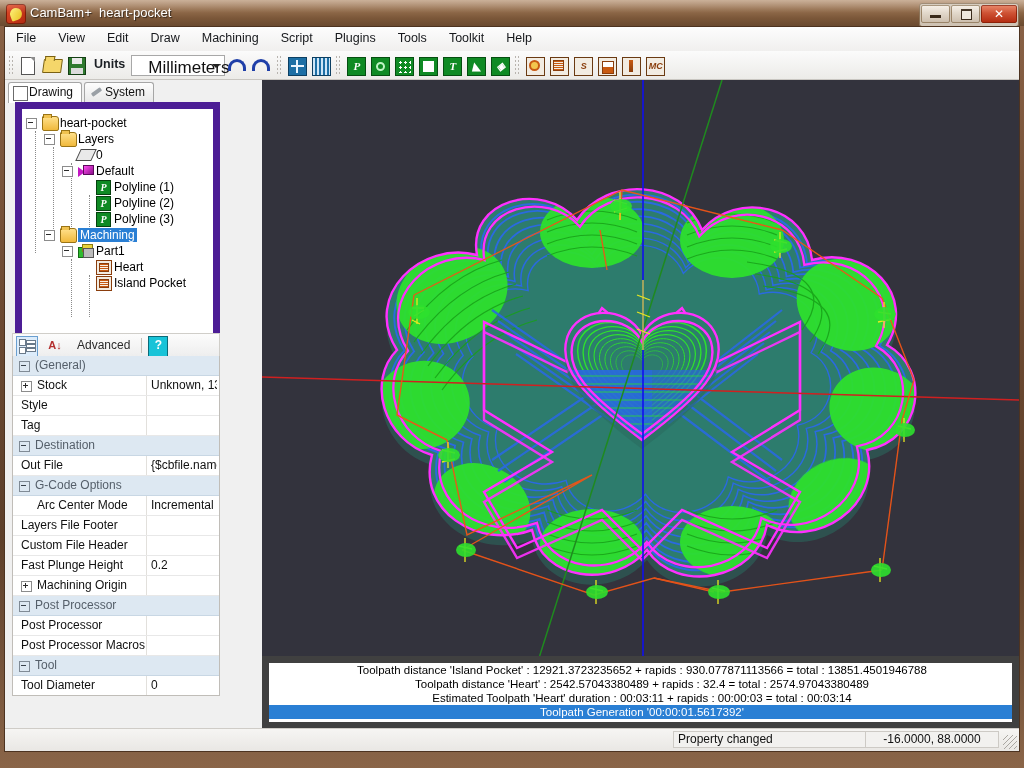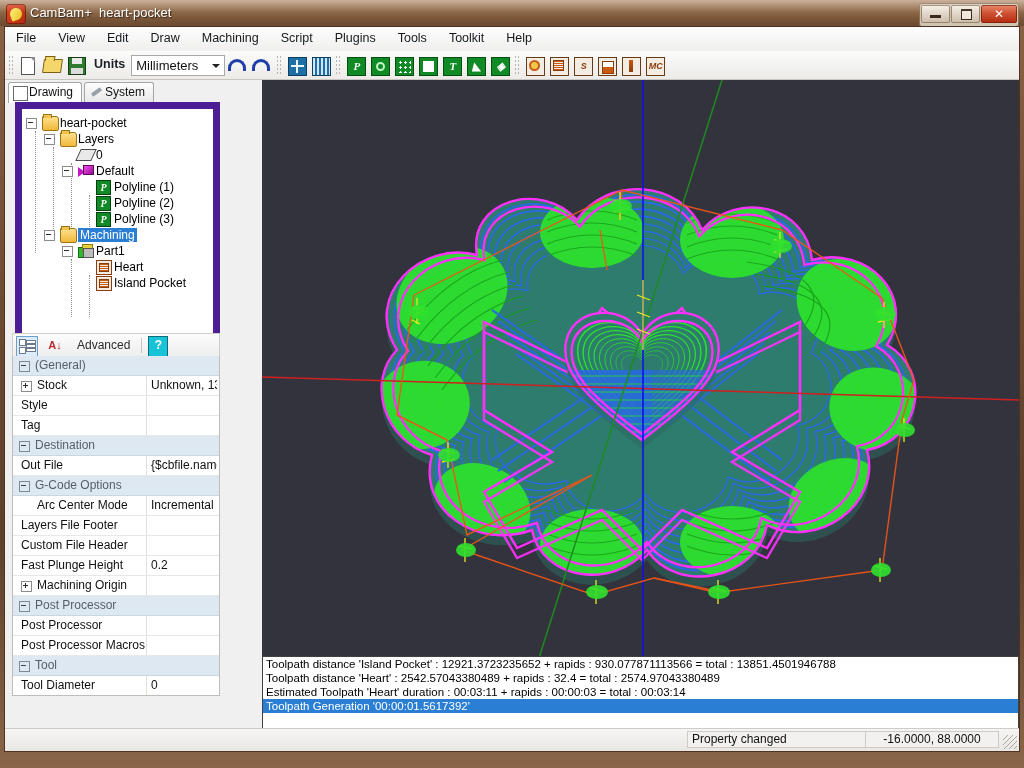--- a/index.html
+++ b/index.html
@@ -46,21 +46,21 @@
   
   #toolbar{position:absolute;left:0;top:24px;width:100%;height:28px;
      background:linear-gradient(180deg,#fbfbfb,#eceaE7);background:linear-gradient(180deg,#fbfbfb,#ecebe8);
      border-bottom:1px solid #c9c6c1;}
   .grip{float:left;width:6px;height:20px;margin:4px 2px 0 3px;
      background-image:radial-gradient(#b8b4ae 1px,transparent 1px);background-size:3px 4px;}
   .tbi{float:left;width:22px;height:22px;margin:3px 1px 0 1px;position:relative;cursor:default;}
   .units-lbl{float:left;margin:6px 4px 0 6px;font-weight:bold;color:#1b1f24;font-size:12.5px;}
   .units-box{float:left;margin:4px 0 0 2px;width:92px;height:19px;background:#fff;
      border:1px solid #a8a8a8;position:relative;}
-  .units-box span{position:absolute;left:4px;top:2px;font-size:13px;color:#111;}
+  .units-box span{position:absolute;left:16px;top:2px;font-size:17px;color:#111;}
   .units-box .arr{position:absolute;right:4px;top:8px;width:0;height:0;
      border-left:4px solid transparent;border-right:4px solid transparent;border-top:4px solid #222;}
 
   
   .ic-doc{position:absolute;left:4px;top:3px;width:12px;height:16px;background:#fff;border:1px solid #555;}
   .ic-doc:after{content:"";position:absolute;right:-1px;top:-1px;border-left:5px solid transparent;border-top:5px solid #8c8c8c;}
   .ic-open{position:absolute;left:2px;top:5px;width:17px;height:12px;background:#f5d66a;border:1px solid #7a6113;
      border-radius:1px;transform:skewX(-8deg);}
   .ic-open:before{content:"";position:absolute;left:0;top:-4px;width:8px;height:4px;background:#f5d66a;border:1px solid #7a6113;border-bottom:0;}
   .ic-save{position:absolute;left:3px;top:3px;width:16px;height:16px;background:#2f7a2f;border:1px solid #143f14;}
@@ -159,31 +159,31 @@
   .psub{position:absolute;left:8px;top:5px;width:9px;height:9px;border:1px solid #8c8c8c;background:#fff;}
   .psub:before{content:"";position:absolute;left:1px;top:3px;width:5px;height:1px;background:#2b2b2b;}
   .psub:after{content:"";position:absolute;left:3px;top:1px;width:1px;height:5px;background:#2b2b2b;}
 
   
   #viewport{position:absolute;left:257px;top:53px;right:0;bottom:95px;background:#33333d;overflow:hidden;}
   #viewport svg{display:block;}
 
   
   #logpane{position:absolute;left:257px;right:0;bottom:22px;height:73px;background:#fff;
-     border:1px solid #404040;box-sizing:border-box;overflow:hidden;}
+     border:7px solid #404040;box-sizing:border-box;overflow:hidden;text-align:center;}
   .logline{height:14px;line-height:14px;font-size:11.5px;color:#000;padding-left:3px;white-space:nowrap;}
   .logline.sel{background:#2a7fd4;color:#fff;}
 
   
   #statusbar{position:absolute;left:0;right:0;bottom:0;height:22px;
      background:linear-gradient(180deg,#f6f5f3,#e9e7e4);border-top:1px solid #cfccc7;}
   .sbcell{position:absolute;top:2px;height:17px;border:1px solid #cdcac5;box-sizing:border-box;
      background:#f2f1ef;font-size:12px;line-height:15px;color:#111;padding:0 4px;}
   #sb-left{left:2px;width:644px;border:0;background:transparent;}
-  #sb-msg{left:682px;width:210px;}
+  #sb-msg{left:668px;width:210px;}
   #sb-coord{left:860px;right:20px;text-align:center;}
   #sb-grip{position:absolute;right:2px;bottom:2px;width:14px;height:14px;
      background-image:linear-gradient(135deg,transparent 45%,#aaa7a2 45%,#aaa7a2 55%,transparent 55%);
      background-size:5px 5px;}
 </style>
 </head>
 <body>
 
 <div id="window">
 

